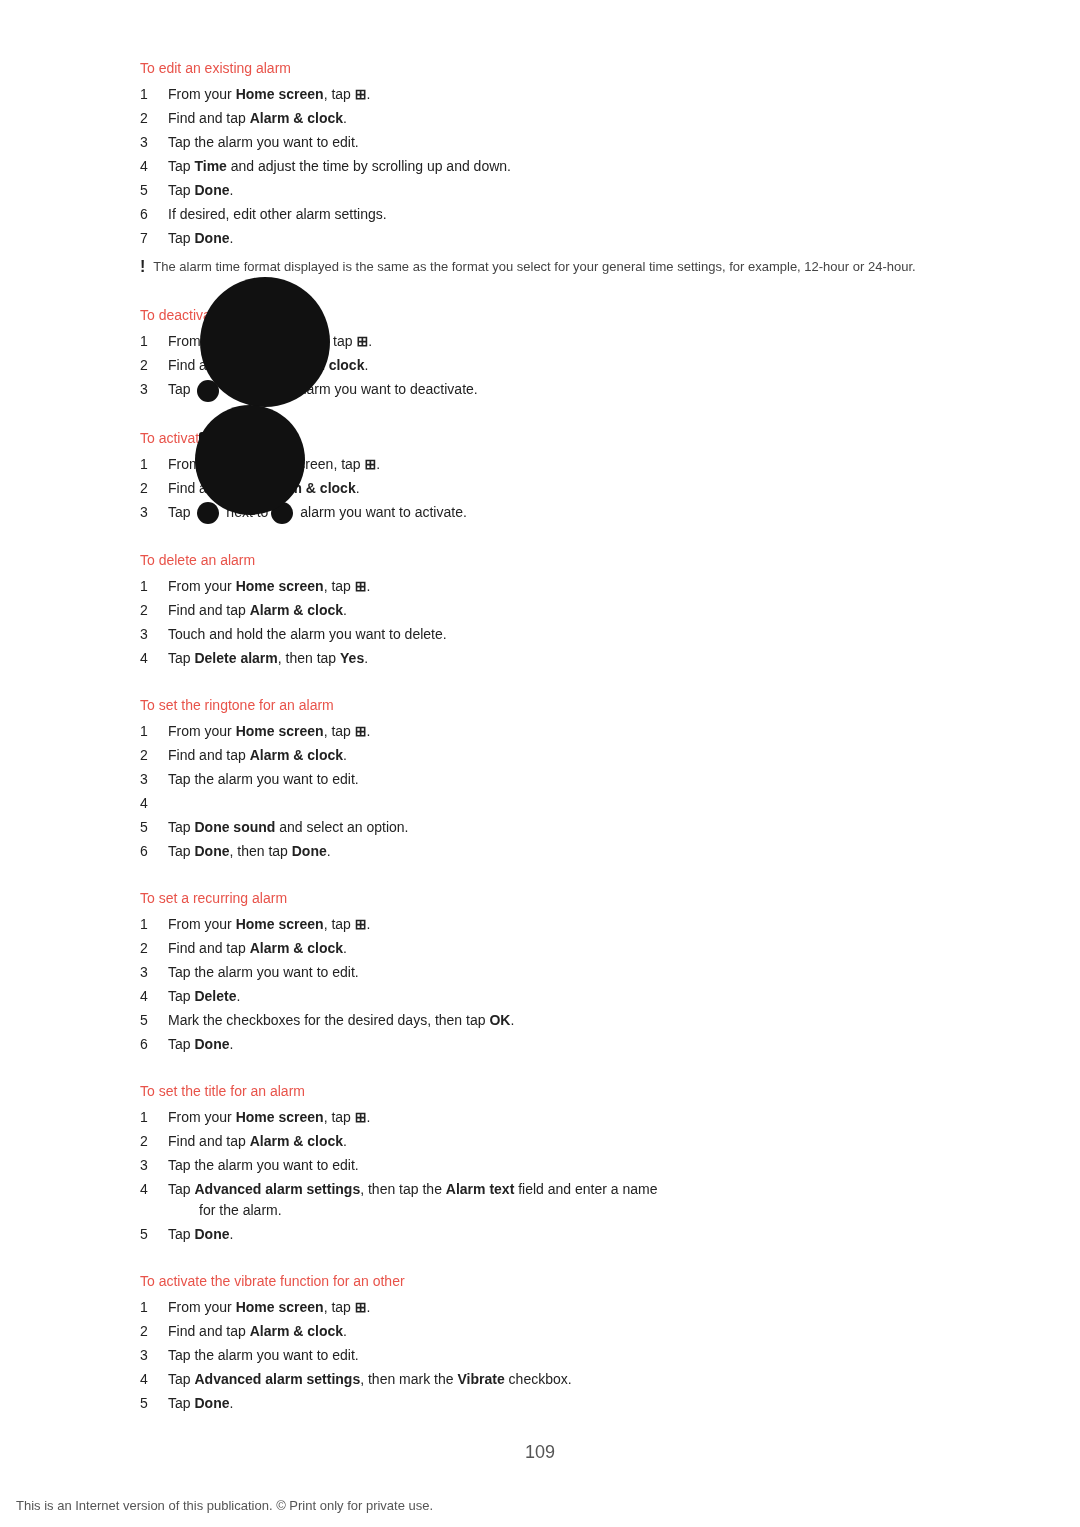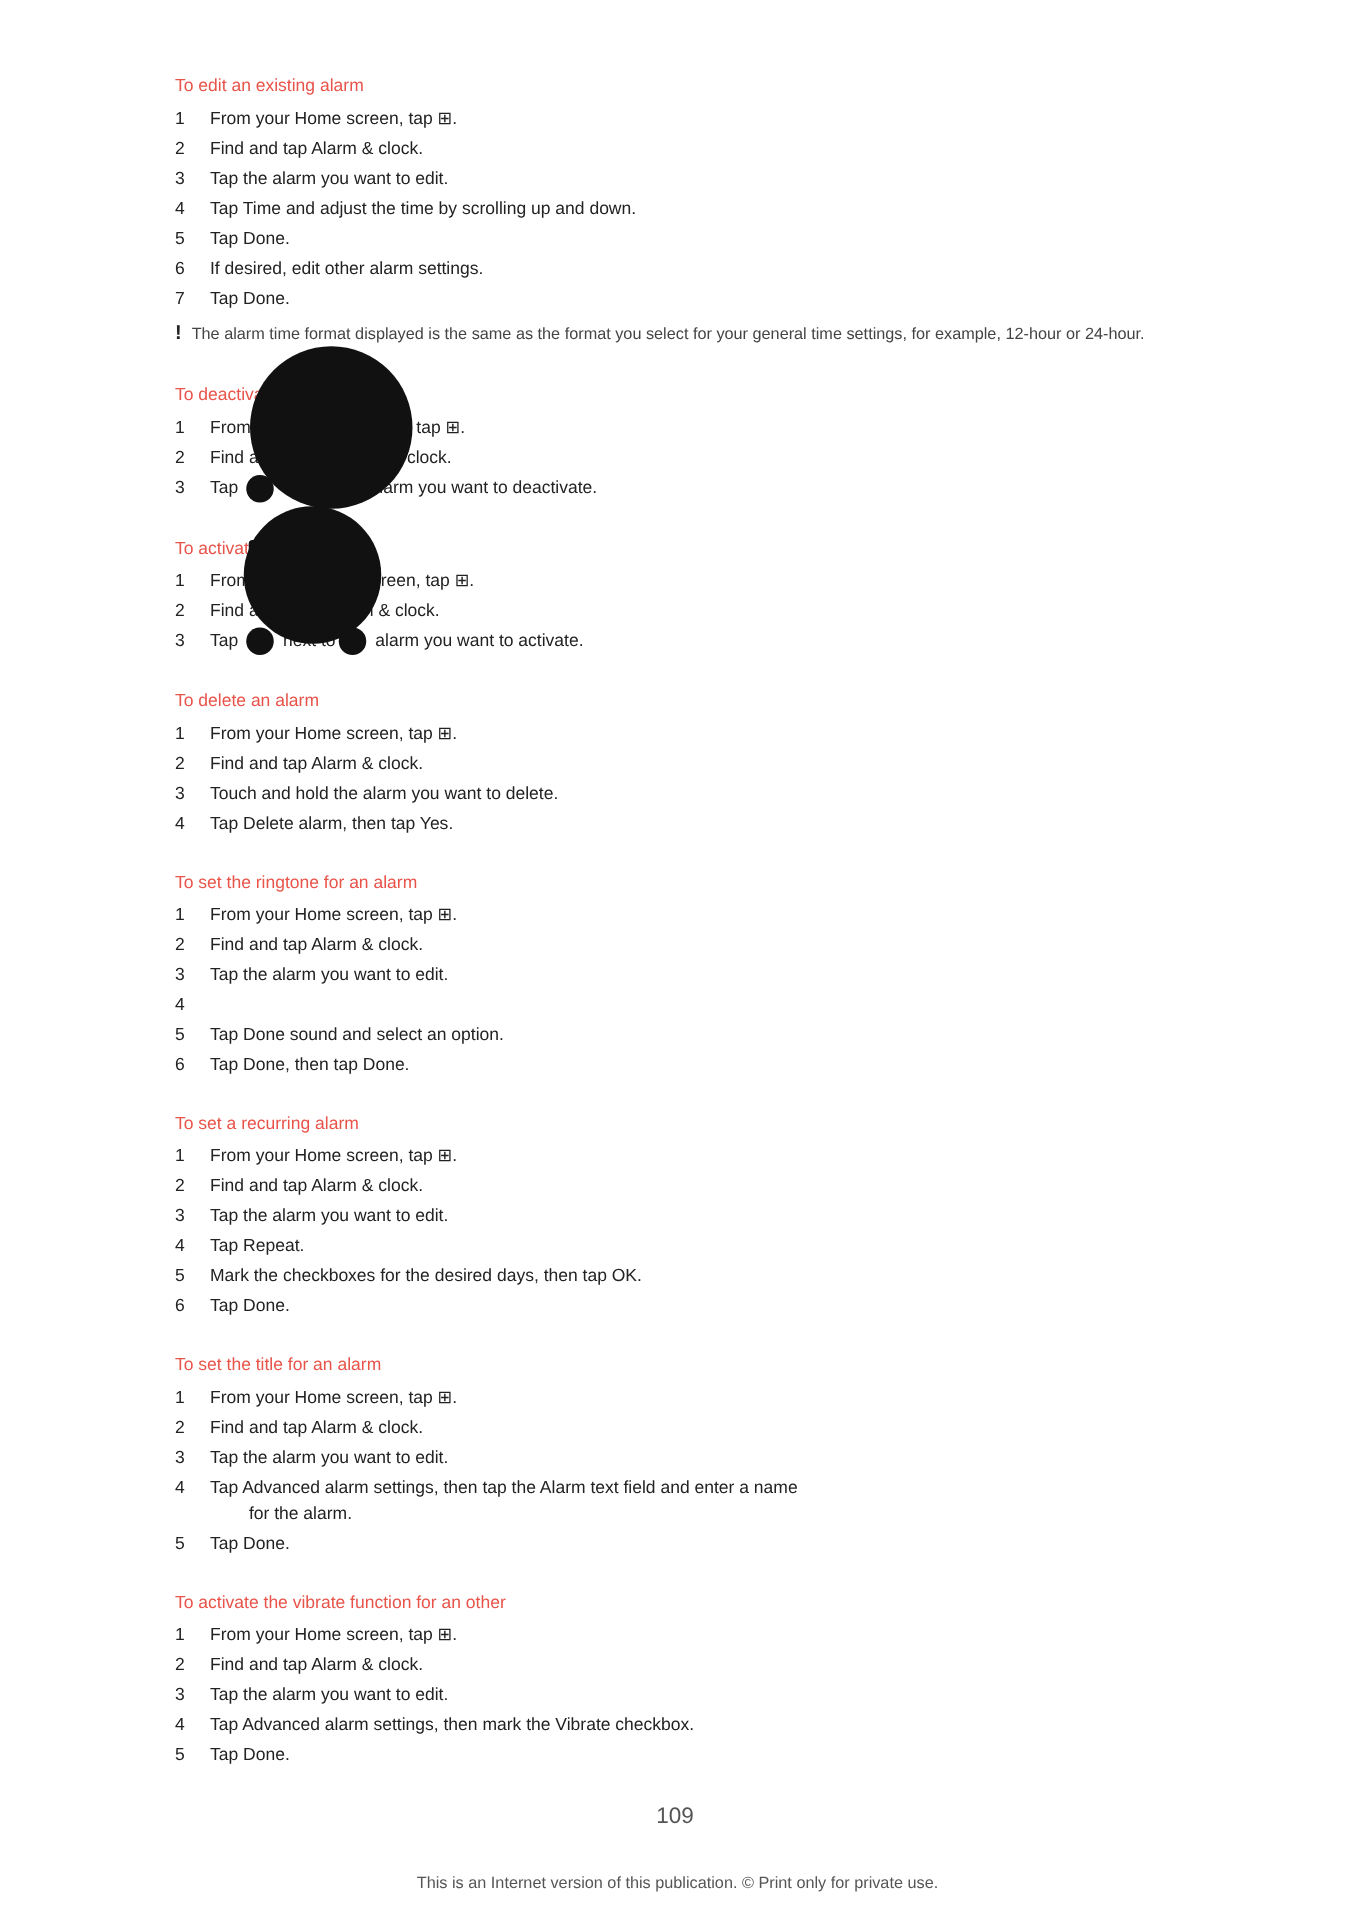--- a/index.html
+++ b/index.html
@@ -50,21 +50,21 @@
       font-size: 14px;
     }
 
     .step-text {
       font-size: 14px;
       color: #222;
       line-height: 1.5;
     }
 
     .step-text b {
-      font-weight: normal;
+      font-weight: bold;
     }
 
     .note-block {
       display: flex;
       align-items: flex-start;
       margin: 8px 0 12px 0;
       font-size: 13px;
       color: #222;
       line-height: 1.5;
     }
@@ -86,26 +86,26 @@
     
     .inline-redact {
       display: inline-block;
       background: #111;
       border-radius: 3px;
       vertical-align: middle;
       height: 13px;
     }
 
     .page-footer {
-      text-align: center;
+      text-align: left;
       font-size: 13px;
       color: #555;
       position: absolute;
       bottom: 36px;
-      left: 4px;
+      left: 16px;
       right: 0;
     }
 
     .page-num {
       text-align: center;
       font-size: 18px;
       color: #555;
       margin-bottom: 6px;
     }
   </style>
@@ -262,21 +262,21 @@
       <li>
         <span class="step-num">2</span>
         <span class="step-text">Find and tap <b>Alarm &amp; clock</b>.</span>
       </li>
       <li>
         <span class="step-num">3</span>
         <span class="step-text">Tap the alarm you want to edit.</span>
       </li>
       <li>
         <span class="step-num">4</span>
-        <span class="step-text">Tap <b>Repeat</b>.</span>
+        <span class="step-text">Tap <b>Delete</b>.</span>
       </li>
       <li>
         <span class="step-num">5</span>
         <span class="step-text">Mark the checkboxes for the desired days, then tap <b>OK</b>.</span>
       </li>
       <li>
         <span class="step-num">6</span>
         <span class="step-text">Tap <b>Done</b>.</span>
       </li>
     </ul>

